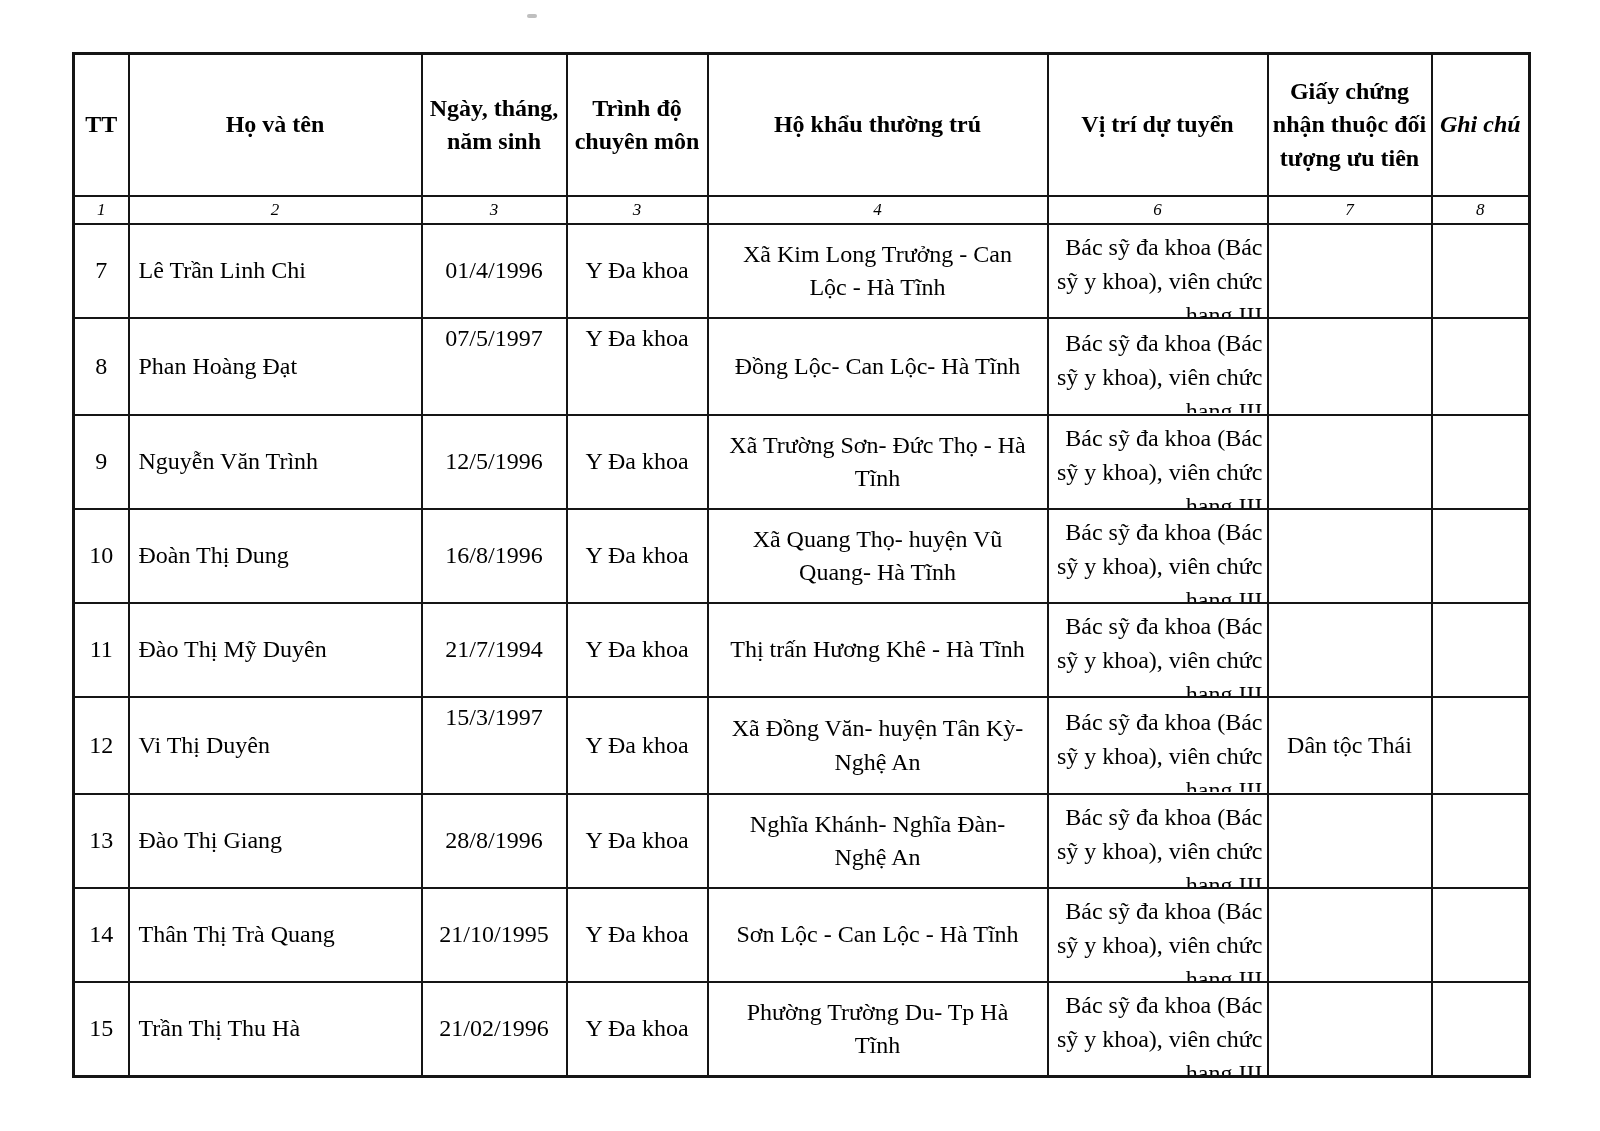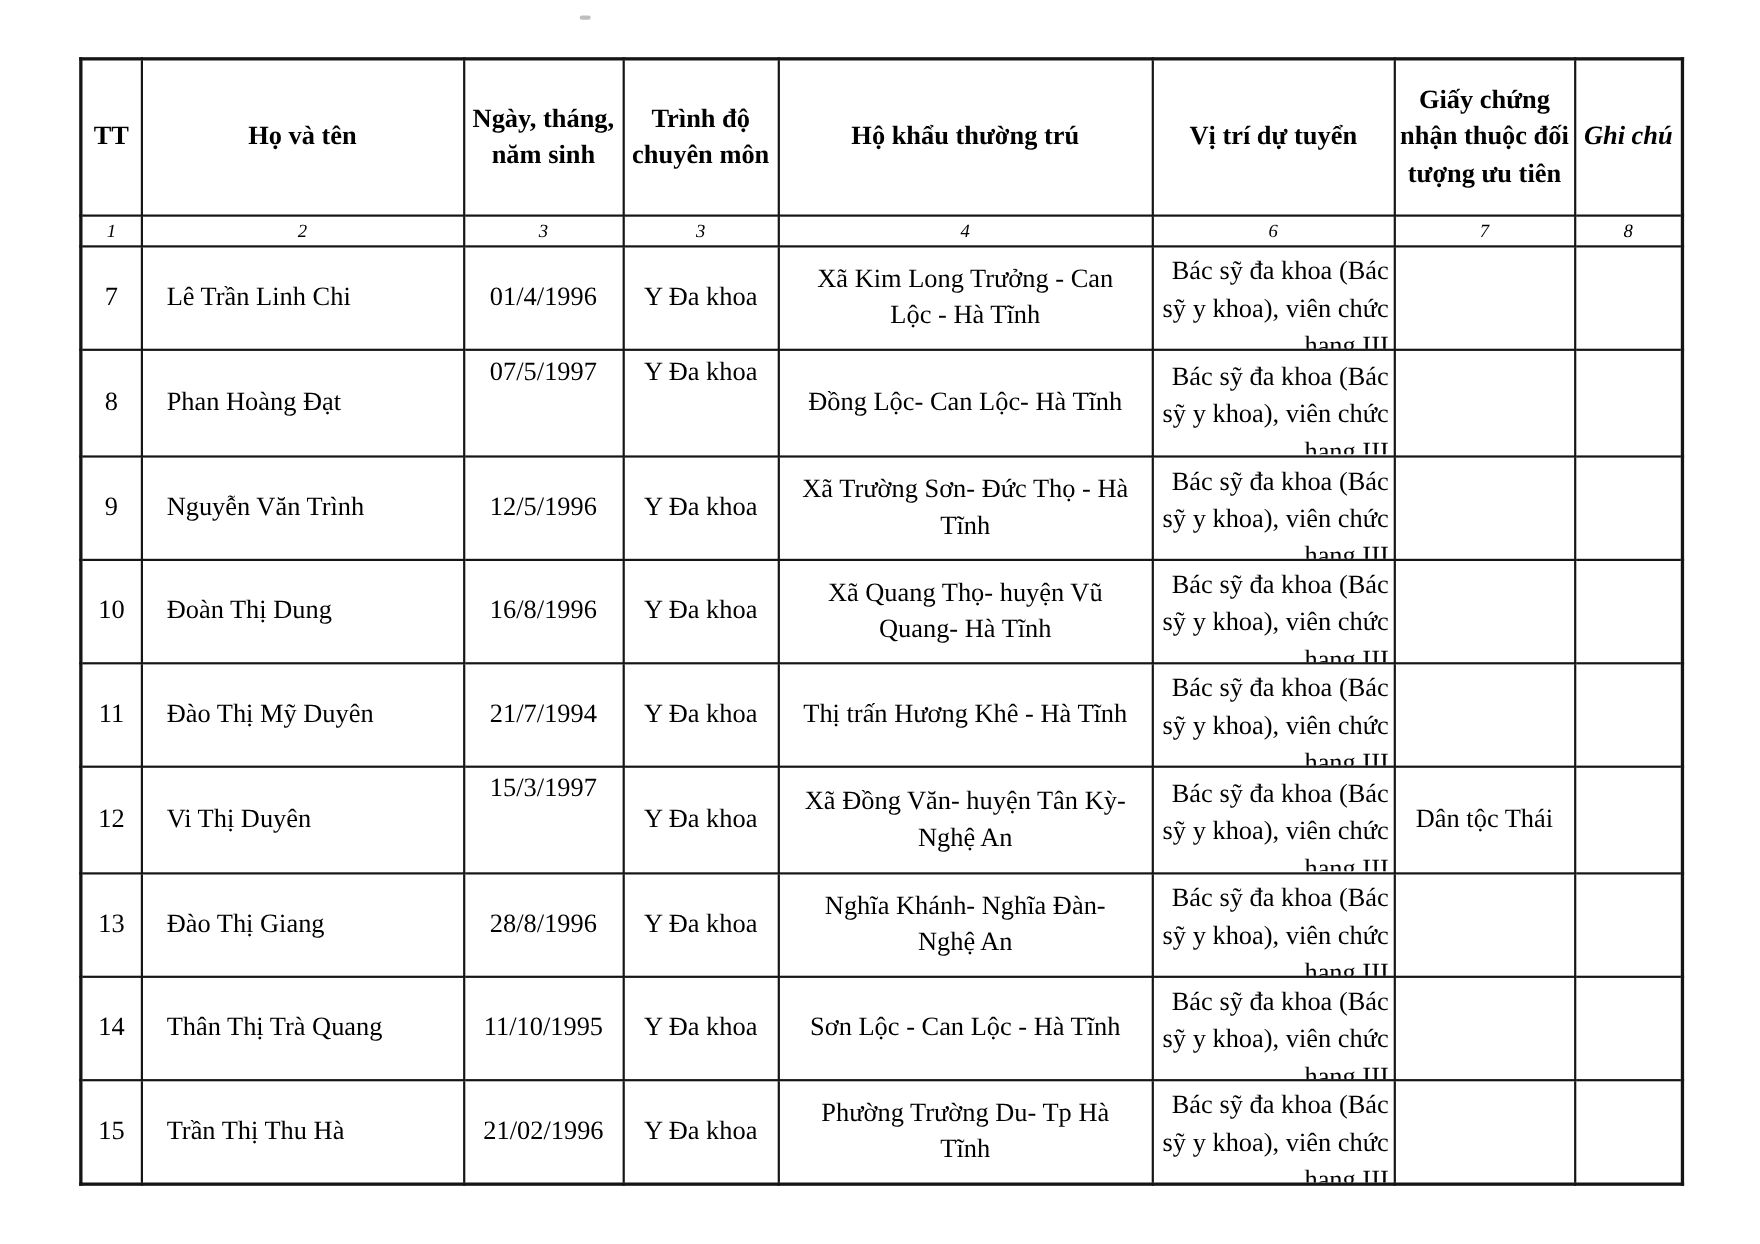--- a/index.html
+++ b/index.html
@@ -49,21 +49,21 @@
 
   
   tbody td {
     height:92px;
     font-size:24px;
     line-height:1.38;
     text-align:center;
     vertical-align:middle;
     padding:0 6px;
   }
-  tbody td.c-name { text-align:left; padding:0 6px 0 22px; }
+  tbody td.c-name { text-align:left; padding:0 6px 0 9px; }
   tbody td.c-addr { padding:0 16px; }
   tbody td.top { vertical-align:top; padding-top:3px; }
 
   
   tbody td.c-pos { padding:0; }
   .pos-wrap { height:92px; overflow:hidden; }
   .pos-inner { padding:5px 4px 0 4px; line-height:34px; text-align:right; }
 </style>
 </head>
 <body>
@@ -199,21 +199,21 @@
             <div class="pos-wrap">
               <div class="pos-inner">Bác sỹ đa khoa (Bác sỹ y khoa), viên chức hạng III</div>
             </div>
           </td>
           <td class="c-prio"></td>
           <td class="c-note"></td>
         </tr>
         <tr>
           <td class="c-tt">14</td>
           <td class="c-name">Thân Thị Trà Quang</td>
-          <td class="c-dob">11/10/1995</td>
+          <td class="c-dob">21/10/1995</td>
           <td class="c-degree">Y Đa khoa</td>
           <td class="c-addr">Sơn Lộc - Can Lộc - Hà Tĩnh</td>
           <td class="c-pos">
             <div class="pos-wrap">
               <div class="pos-inner">Bác sỹ đa khoa (Bác sỹ y khoa), viên chức hạng III</div>
             </div>
           </td>
           <td class="c-prio"></td>
           <td class="c-note"></td>
         </tr>

